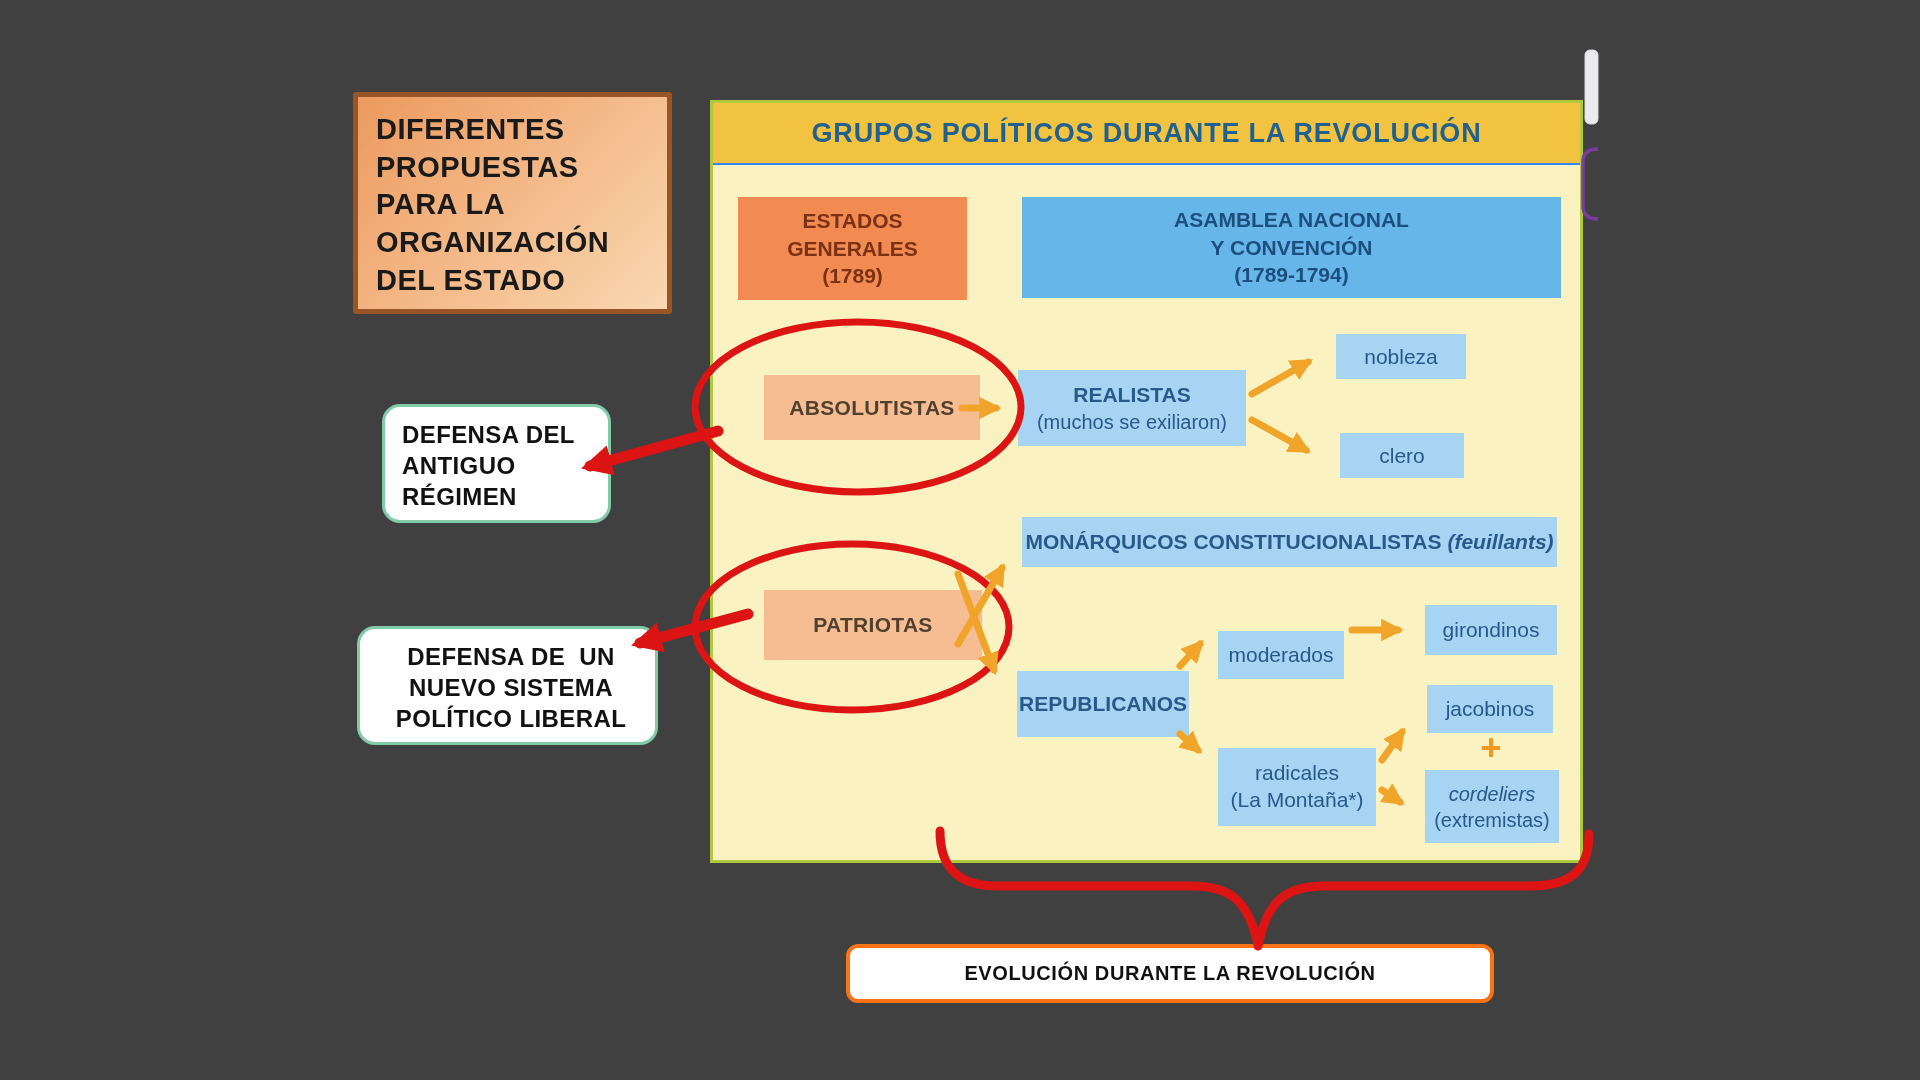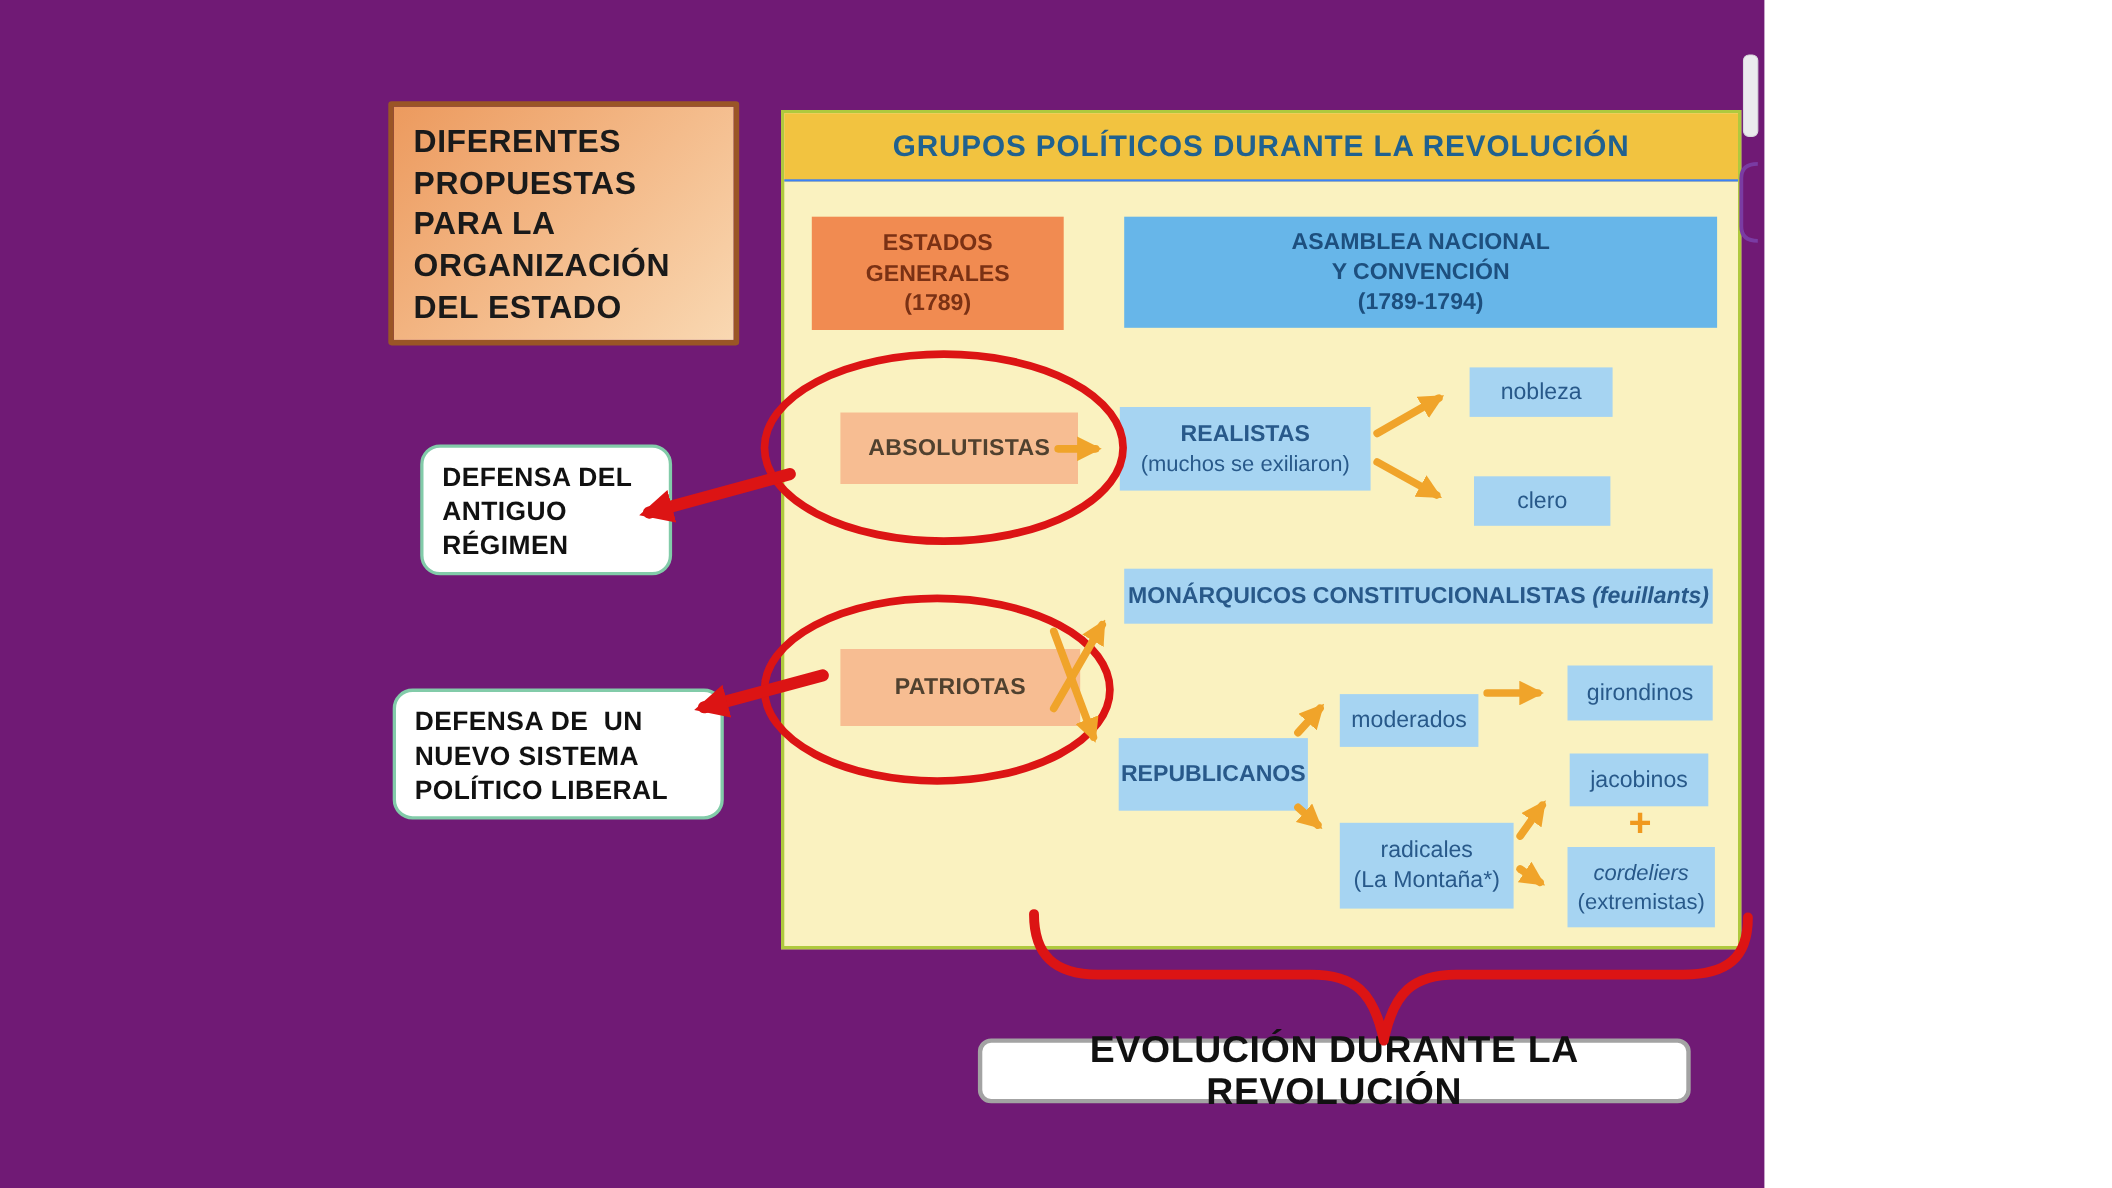--- a/index.html
+++ b/index.html
@@ -1,16 +1,16 @@
 <!DOCTYPE html>
 <html><head>
 <meta charset="utf-8">
 <style>
   html,body{margin:0;padding:0;background:#ffffff;}
-  #canvas{position:relative;width:1604px;height:1080px;background:#701a75;overflow:hidden;
+  #canvas{position:relative;width:1920px;height:1080px;background:#404040;overflow:hidden;
           font-family:"Liberation Sans",sans-serif;}
   .abs{position:absolute;box-sizing:border-box;}
   .pre{white-space:pre-wrap;}
   .center{display:flex;align-items:center;justify-content:center;text-align:center;}
 
   
   .side-label{left:353px;top:92px;width:319px;height:222px;
     background:linear-gradient(135deg,#EC9A5E 0%,#F4BC8C 55%,#F9D8B2 100%);
     border:5px solid #9A5526;border-radius:3px;
     padding:14px 10px 10px 18px;color:#1a1a1a;
@@ -46,26 +46,26 @@
   .jacobinos{left:1427px;top:685px;width:126px;height:48px;font-size:21px;}
   .plus-sign{left:1466px;top:726px;width:50px;height:44px;color:#F0991E;
     font-size:36px;font-weight:700;}
   .cordeliers{left:1425px;top:770px;width:134px;height:73px;font-size:20px;line-height:1.3;}
 
   
   .callout{background:#ffffff;border:3px solid #82CBA9;border-radius:18px;
     color:#111;font-size:24px;line-height:1.3;font-weight:600;letter-spacing:0.4px;
     padding:12px 10px 8px 17px;}
   .callout-1{left:382px;top:404px;width:229px;height:119px;}
-  .callout-2{left:357px;top:626px;width:301px;height:119px;}
+  .callout-2{left:357px;top:626px;width:301px;height:119px;text-align:center;}
 
   
-  .evolution{left:889px;top:944px;width:648px;height:59px;background:#ffffff;
-    border:4px solid #a3a3a3;border-radius:12px;color:#111;
-    font-size:34px;font-weight:600;letter-spacing:0.6px;}
+  .evolution{left:846px;top:944px;width:648px;height:59px;background:#ffffff;
+    border:4px solid #f97316;border-radius:12px;color:#111;
+    font-size:20px;font-weight:600;letter-spacing:0.6px;}
 
   .overlay{position:absolute;left:0;top:0;pointer-events:none;}
 </style>
 </head>
 <body>
 
 <div id="canvas">
 
   <div class="abs side-label pre">DIFERENTES
 PROPUESTAS

